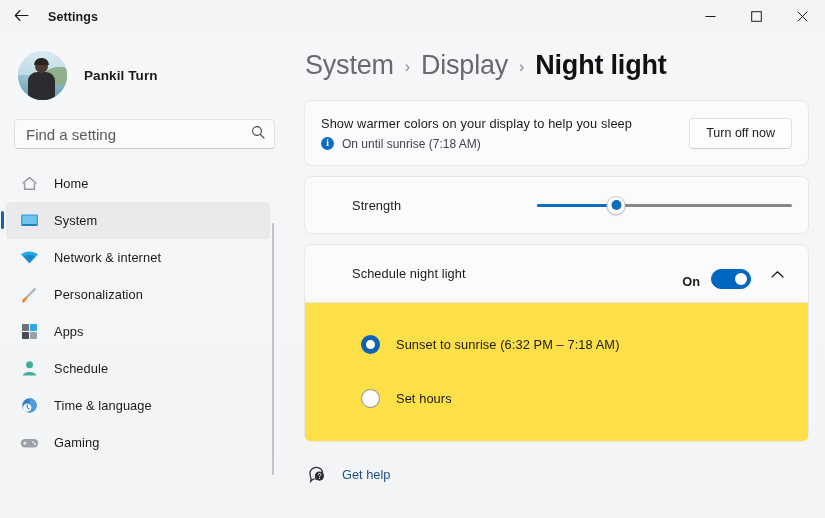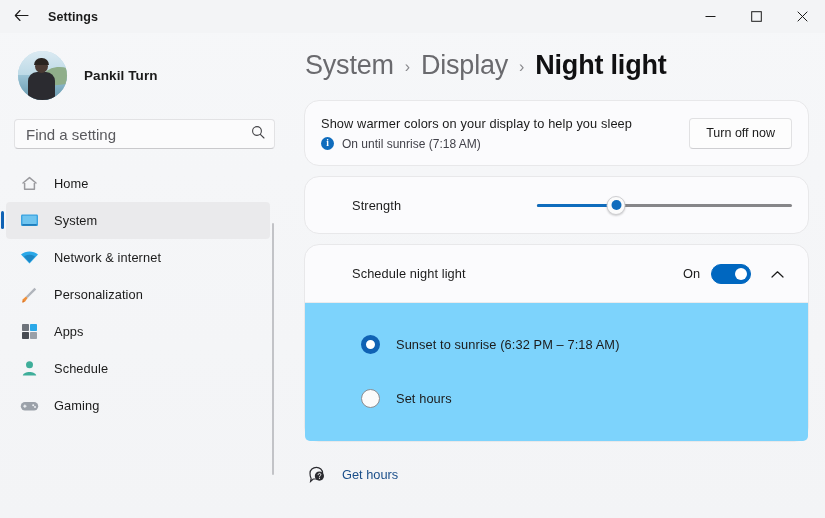--- a/index.html
+++ b/index.html
@@ -220,21 +220,21 @@
   }
   .bc-current {
     color: #101012;
     font-weight: bold;
     font-size: 27px;
   }
 
   .card {
     background: #fbfbfd;
     border: 1px solid #e8e8ea;
-    border-radius: 15px;
+    border-radius: 8px;
     margin-top: 10px;
   }
   .card.first { margin-top: 19px; }
 
   .card-row {
     display: flex;
     align-items: center;
     padding: 0 16px;
     min-height: 56px;
   }
@@ -328,21 +328,22 @@
     width: 10px; height: 10px;
     border-radius: 50%;
     background: #0f6cbd;
   }
 
   
   .sched-row { min-height: 57px; }
   .sched-right {
     margin-left: auto;
     display: flex;
-    align-items: center;
+    align-items: flex-end;
+    font-weight: bold;
   }
   .on-label {
     font-size: 12.8px;
     color: #1b1b1b;
     margin-right: 11px;
   }
   .toggle {
     width: 40px; height: 20px;
     border-radius: 10px;
     background: #0067c0;
@@ -362,21 +363,21 @@
   .chevron-btn {
     width: 30px; height: 30px;
     margin-left: 11px;
     display: flex; align-items: center; justify-content: center;
     border-radius: 4px;
     cursor: pointer;
   }
 
   .expand-panel {
     border-top: 1px solid #ebebed;
-    background: #7dd3fc;
+    background: #fde047;
     padding: 22px 0 24px 0;
     border-radius: 0 0 5px 5px;
   }
   .radio-row {
     display: flex;
     align-items: center;
     padding: 0 16px 0 56px;
     height: 38px;
     cursor: pointer;
   }
@@ -542,20 +543,31 @@
         <div class="nav-item">
           <span class="nav-icon">
             <svg width="17" height="17" viewBox="0 0 17 17">
               <circle cx="8.5" cy="4.8" r="3.5" fill="#3fae9a"></circle>
               <path d="M1.8 15.5 C2.4 10.8, 14.6 10.8, 15.2 15.5 Z" fill="#3fae9a"></path>
             </svg>
           </span>
           <span class="nav-label">Schedule</span>
         </div>
 
+        <div class="nav-item">
+          <span class="nav-icon">
+            <svg width="17" height="17" viewBox="0 0 17 17">
+              <circle cx="8.5" cy="8.5" r="7.2" fill="#2b7fc4"></circle>
+              <path d="M8.5 1.3 A7.2 7.2 0 0 1 8.5 15.7 Z" fill="#4d9ddb"></path>
+              <circle cx="6.2" cy="10.6" r="4.2" fill="#eef4f8"></circle>
+              <path d="M6.2 8 V10.6 L8 11.8" stroke="#2b6f9e" stroke-width="1" fill="none" stroke-linecap="round"></path>
+            </svg>
+          </span>
+          <span class="nav-label">Time &amp; language</span>
+        </div>
 
         <div class="nav-item">
           <span class="nav-icon">
             <svg width="19" height="14" viewBox="0 0 19 14">
               <rect x="0.8" y="3" width="17.4" height="8.5" rx="4.2" fill="#9ba1a9"></rect>
               <rect x="3.2" y="6.5" width="3.4" height="1.3" rx="0.6" fill="#eef1f4"></rect>
               <rect x="4.2" y="5.5" width="1.3" height="3.3" rx="0.6" fill="#eef1f4"></rect>
               <circle cx="13.2" cy="6.2" r="1" fill="#eef1f4"></circle>
               <circle cx="15" cy="8" r="1" fill="#eef1f4"></circle>
             </svg>
@@ -634,18 +646,18 @@
 
       <div class="help-row">
         <span class="help-icon">
           <svg width="18" height="17" viewBox="0 0 18 17" fill="none">
             <path d="M2 7.2 C2 3.9, 4.9 1.4, 8.4 1.4 C11.9 1.4, 14.6 3.9, 14.6 7.2 C14.6 10.5, 11.9 13, 8.4 13 L5.2 13 L2.6 15.4 L3.1 12.6 C2.4 11.1, 2 9.2, 2 7.2 Z" stroke="#2b2b30" stroke-width="1.2" fill="none"></path>
             <circle cx="11.4" cy="10.1" r="4.6" fill="#2b2b30"></circle>
             <path d="M10.1 8.7 C10.1 7.9, 10.7 7.4, 11.5 7.4 C12.3 7.4, 12.8 7.9, 12.8 8.6 C12.8 9.6, 11.5 9.6, 11.5 10.8" stroke="#fff" stroke-width="0.95" fill="none" stroke-linecap="round"></path>
             <circle cx="11.5" cy="12.3" r="0.6" fill="#fff"></circle>
           </svg>
         </span>
-        <span class="help-link">Get hours</span>
+        <span class="help-link">Get help</span>
       </div>
 
     </div>
   </div>
 </div>
 
 </body></html>

